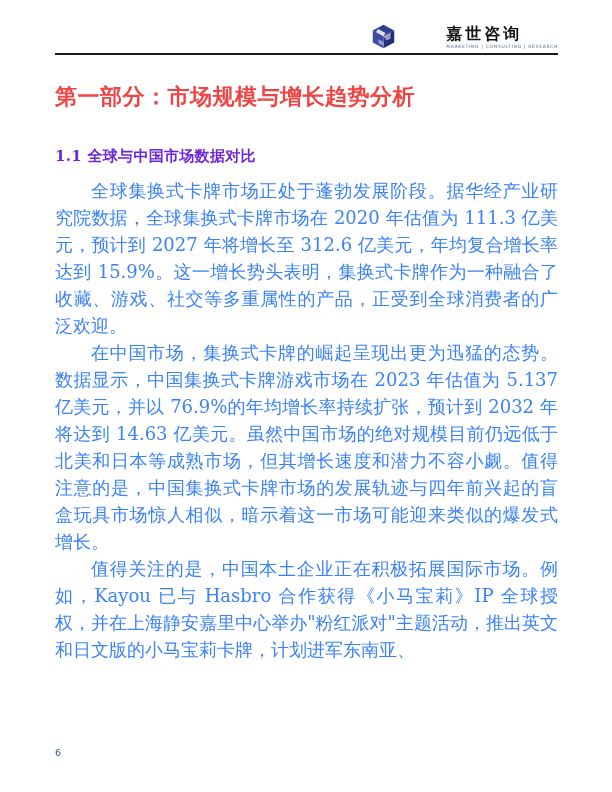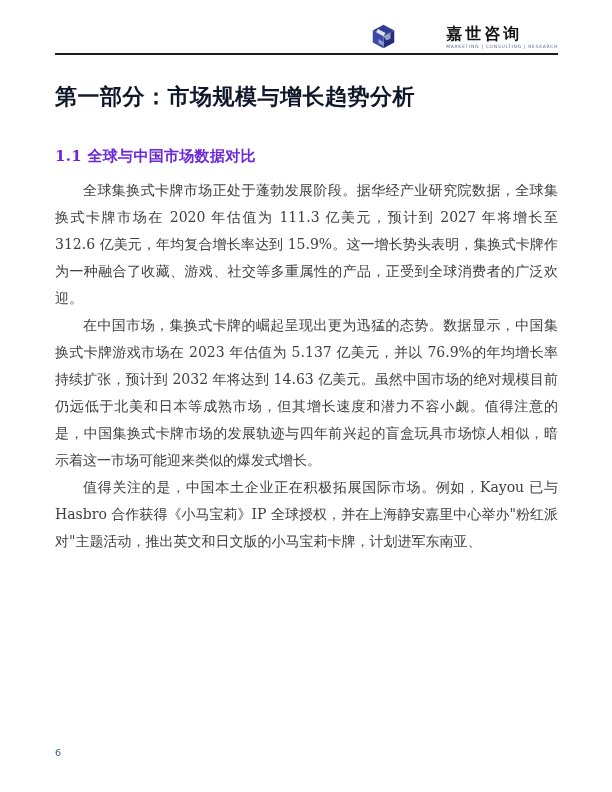--- a/index.html
+++ b/index.html
@@ -57,42 +57,42 @@
     letter-spacing: 0.7px;
     color: #5a6b8c;
     margin-top: 1px;
     white-space: nowrap;
   }
   
   .doc-title {
     margin: 26px 0 0 0;
     font-size: 22px;
     font-weight: bold;
-    color: #0f172a;
+    color: #ef4444;
     letter-spacing: 0.5px;
     line-height: 30px;
   }
   .section-heading {
     margin: 36px 0 0 0;
     font-size: 15px;
     font-weight: bold;
     color: #6d28d9;
     letter-spacing: 0.3px;
   }
   
   .doc-body {
     margin-top: 11px;
   }
   .para {
     margin: 0;
-    font-size: 14px;
+    font-size: 18px;
     line-height: 27px;
     text-align: justify;
     text-indent: 2em;
-    color: #404040;
+    color: #3b82f6;
   }
   
   .page-number {
     position: absolute;
     left: 55px;
     top: 747px;
     font-family: "DejaVu Sans", sans-serif;
     font-size: 9.5px;
     color: #3c5a86;
   }

